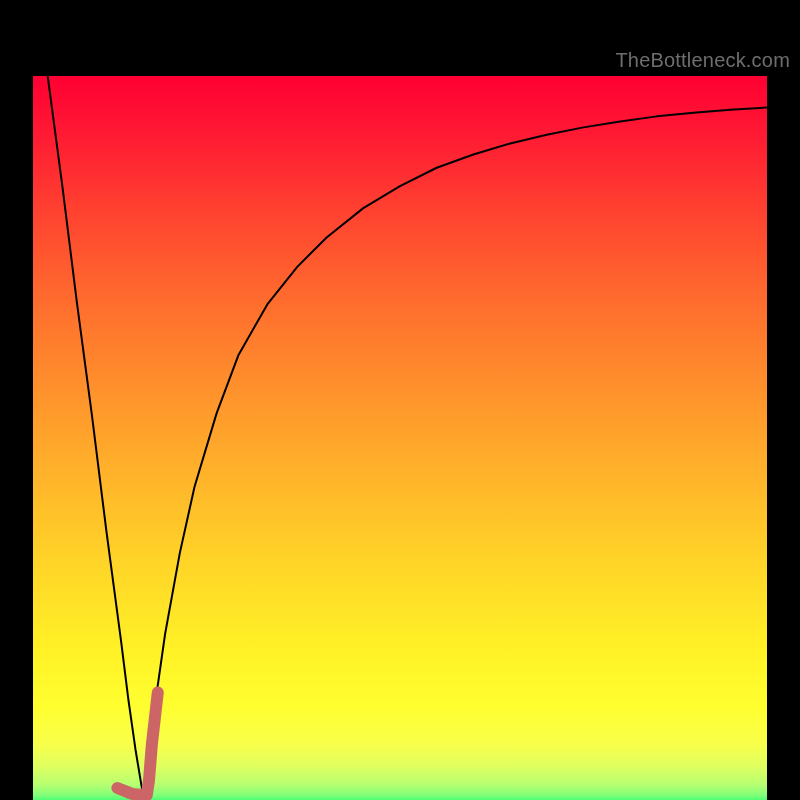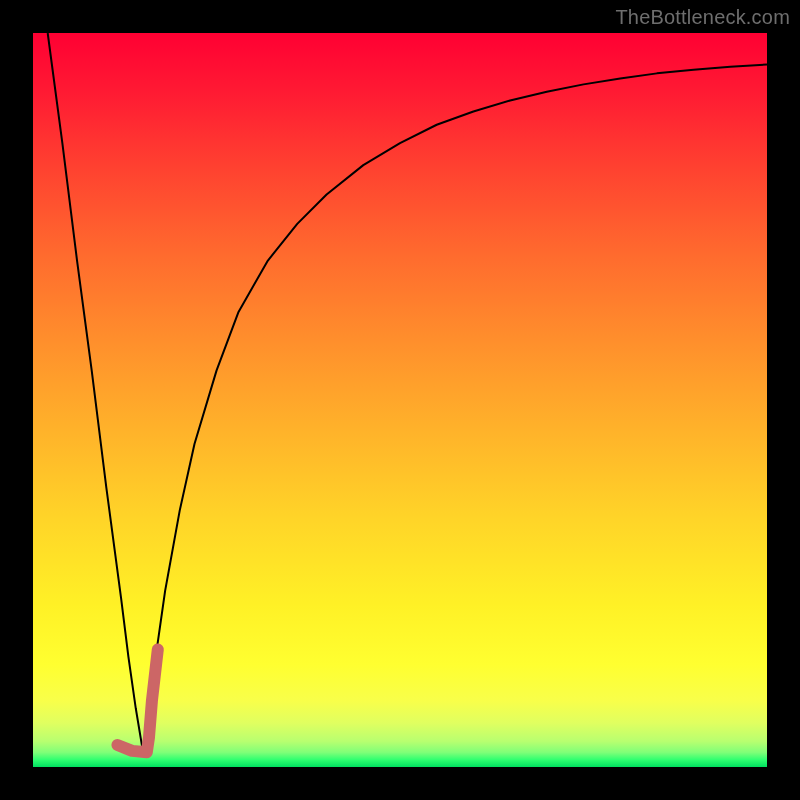--- a/index.html
+++ b/index.html
@@ -9,20 +9,21 @@
     height: 800px;
     overflow: hidden;
     background: #000;
     font-family: Arial, Helvetica, sans-serif;
   }
   .frame {
     position: relative;
     width: 800px;
     height: 640px;
     background: #000;
+    margin-top: 43px;
   }
   .plot-area {
     position: absolute;
     left: 33px;
     top: 33px;
     width: 734px;
     height: 734px;
     
     background: linear-gradient(
       to bottom,

